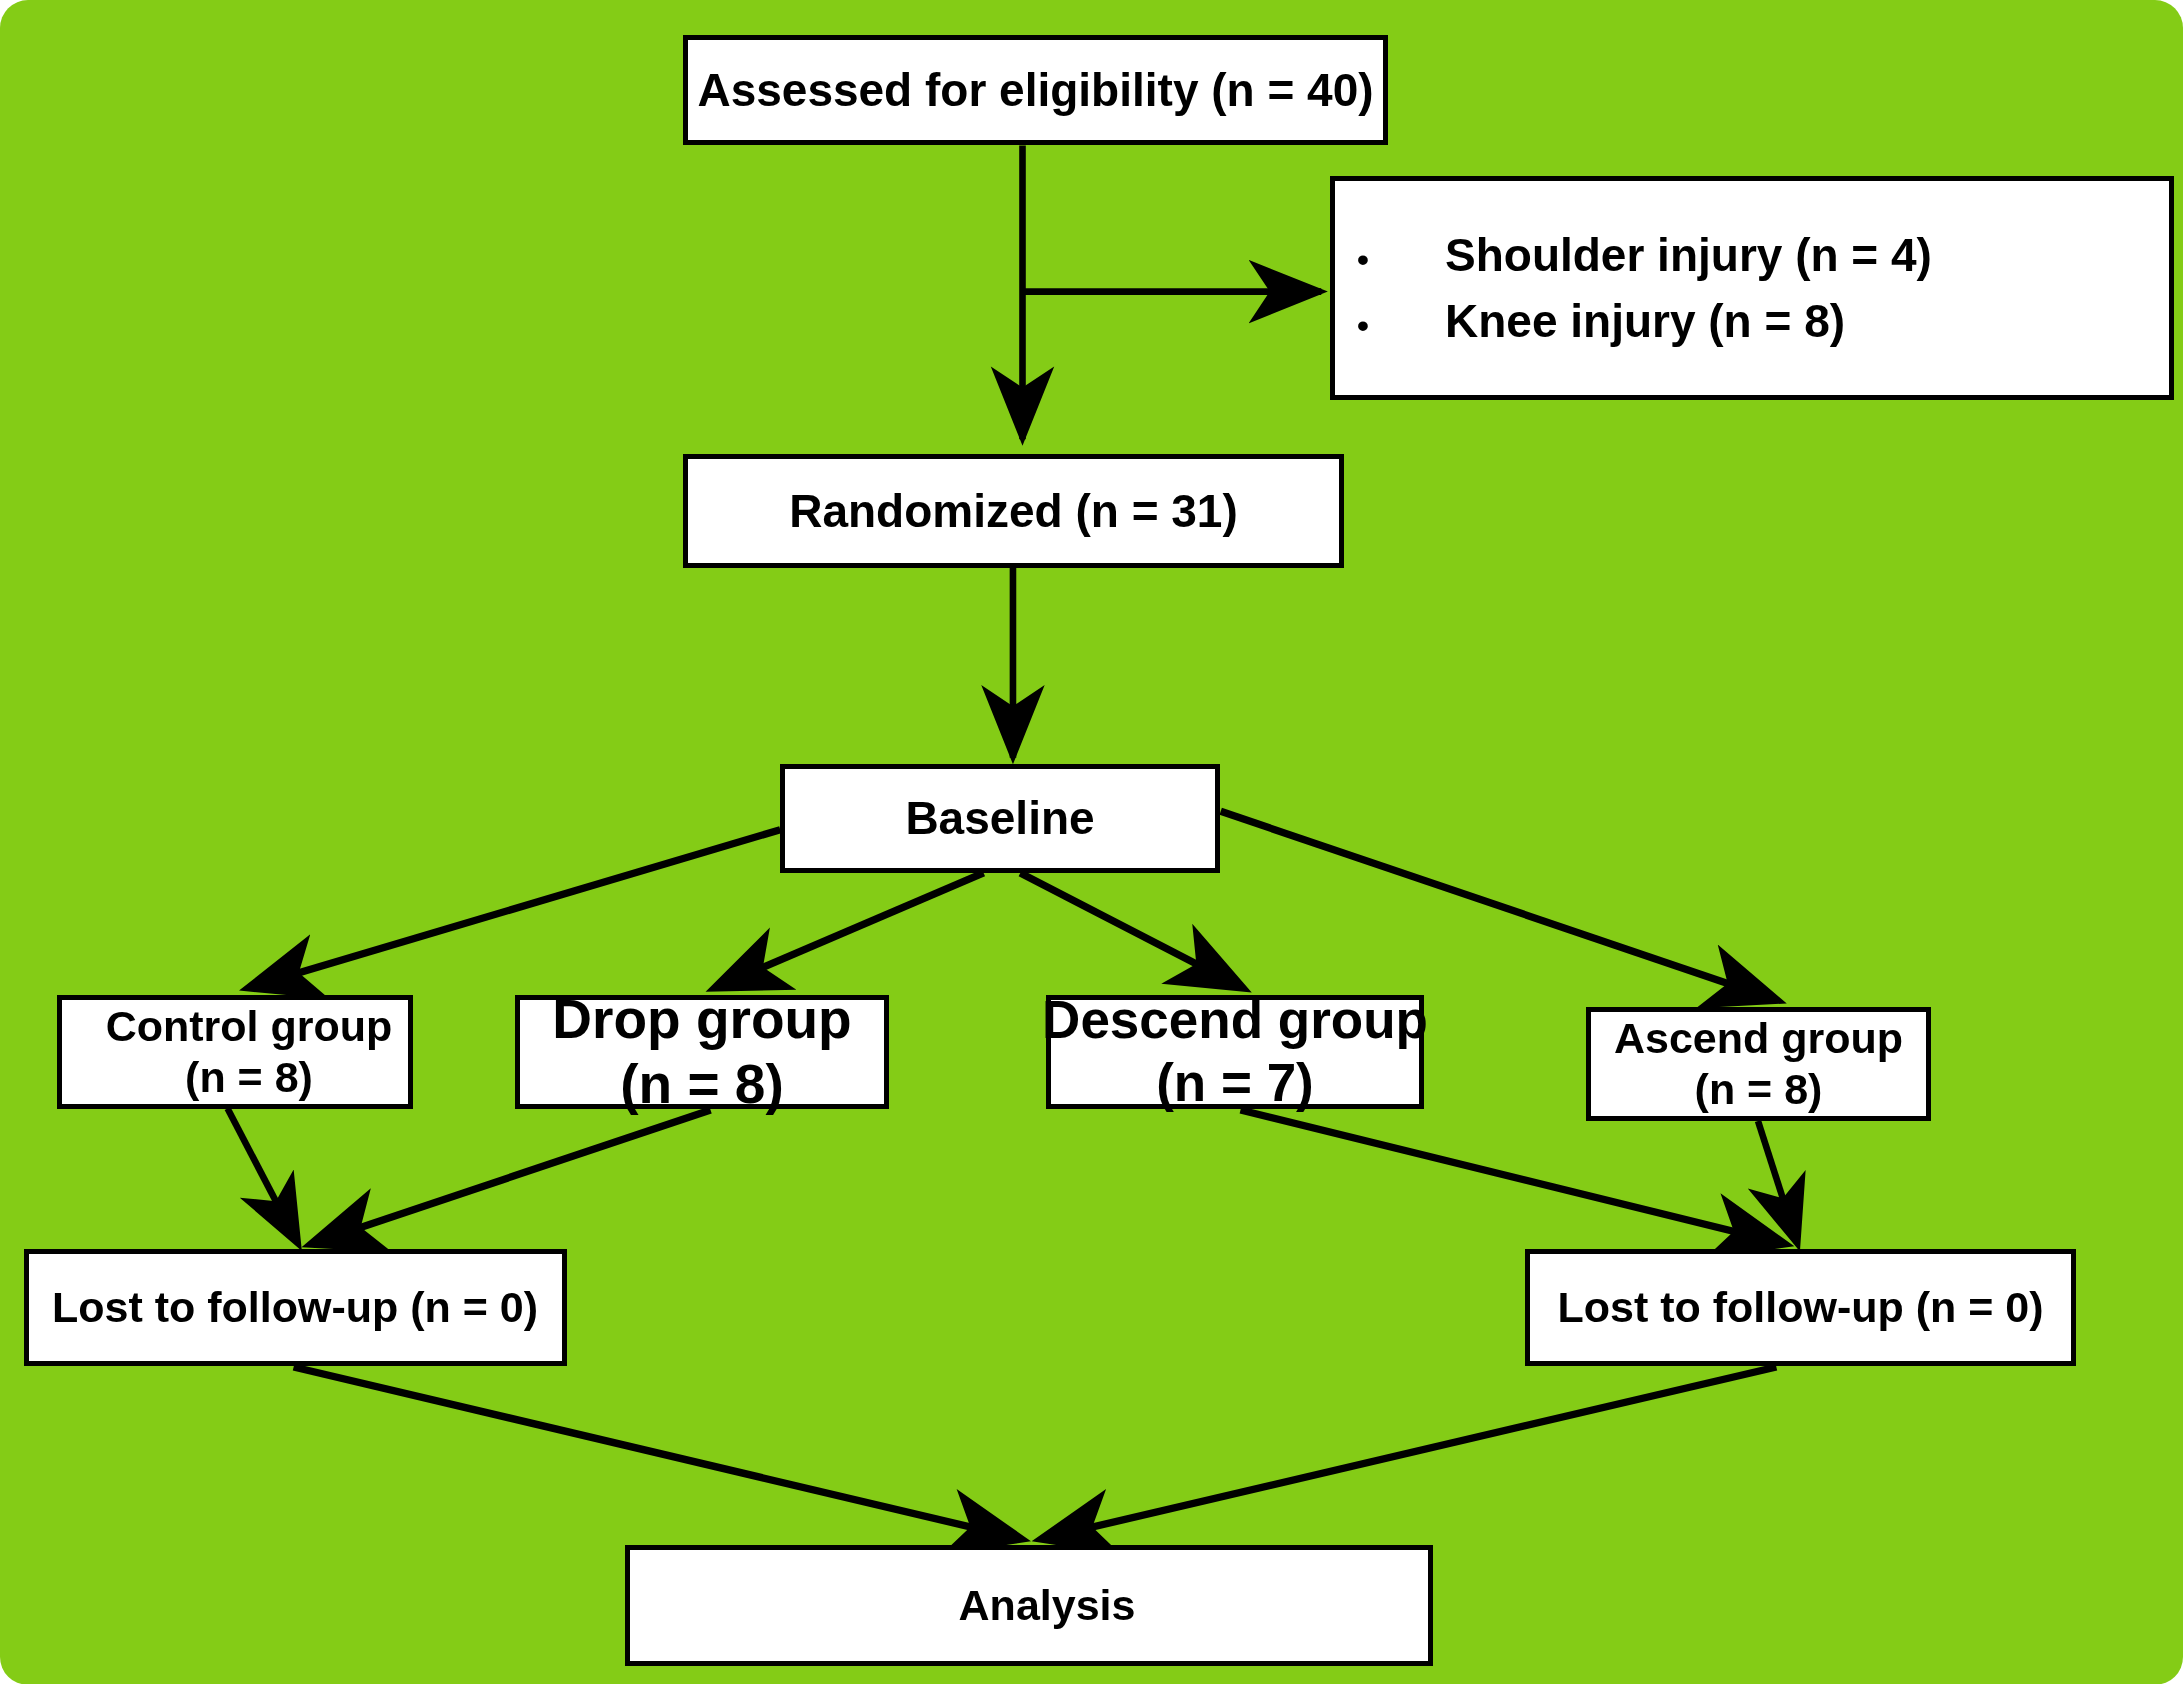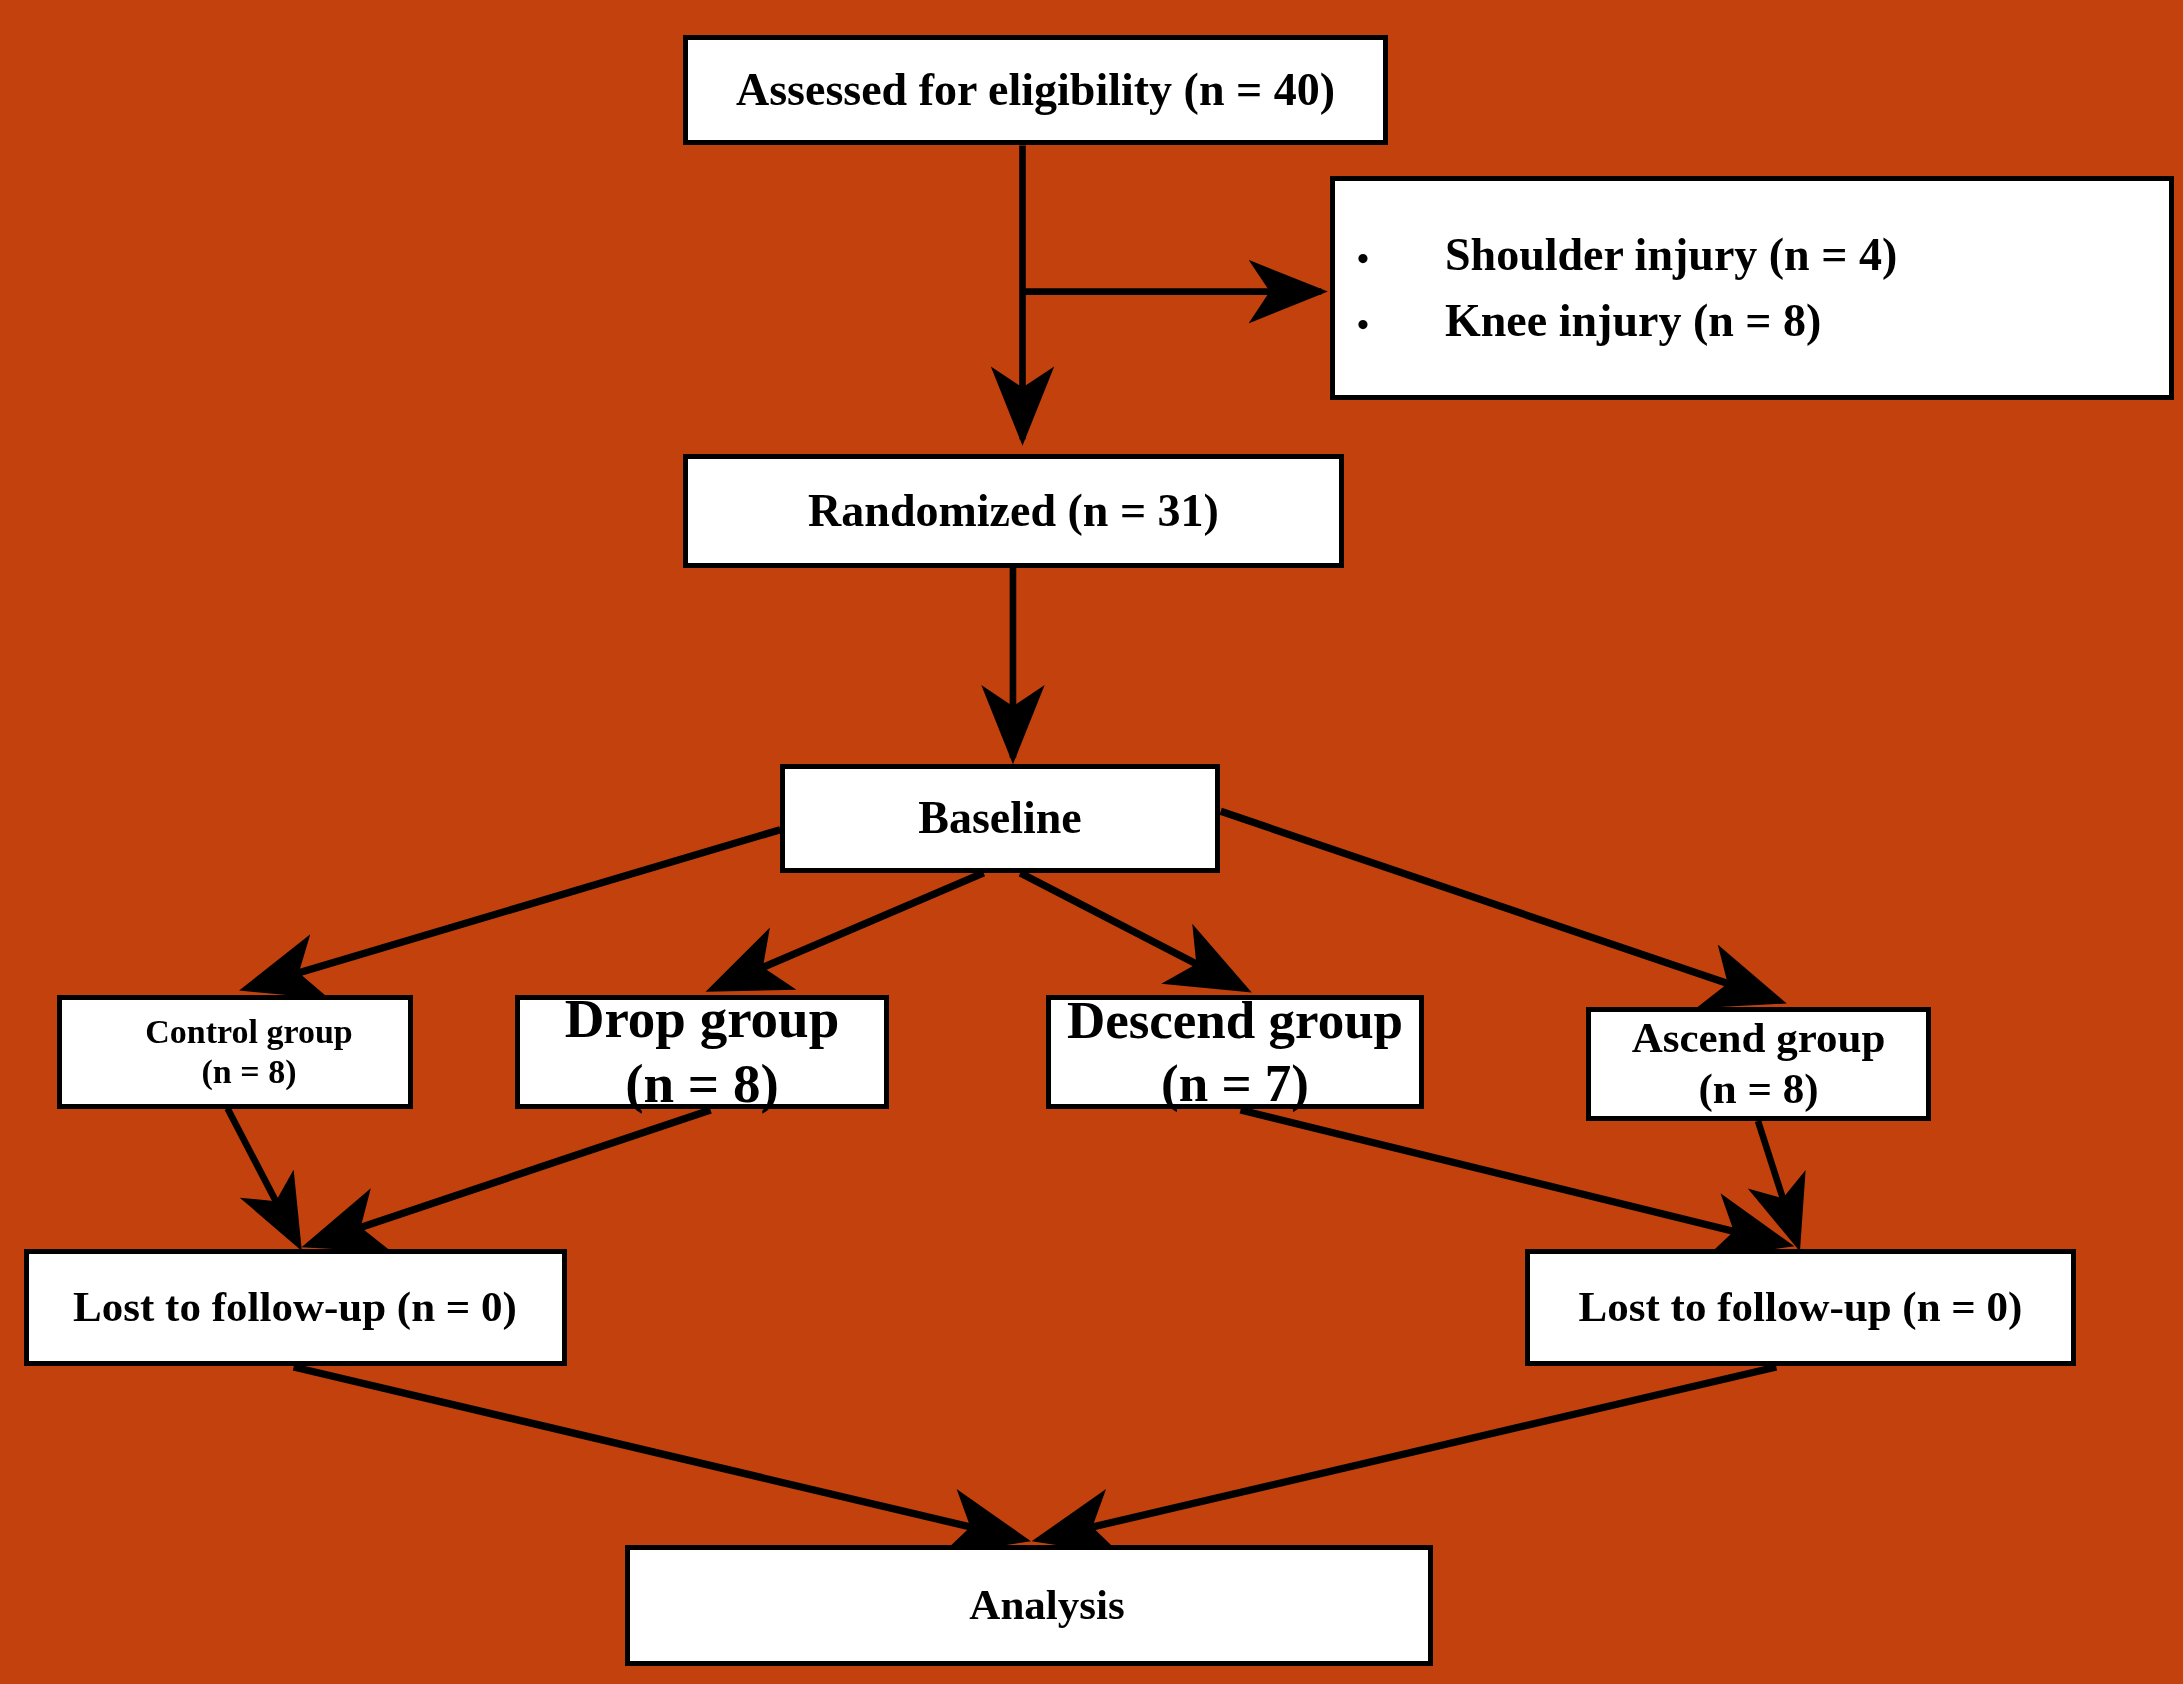--- a/index.html
+++ b/index.html
@@ -5,23 +5,24 @@
 <style>
   html, body {
     margin: 0;
     padding: 0;
     background: #ffffff;
   }
   #canvas {
     position: relative;
     width: 2183px;
     height: 1685px;
-    background: #c2410c;
-    font-family: Liberation Serif, serif;
+    background: #84cc16;
+    font-family: Liberation Sans, sans-serif;
     overflow: hidden;
+    border-radius: 28px;
   }
   #edges {
     position: absolute;
     left: 0;
     top: 0;
     width: 2183px;
     height: 1685px;
     pointer-events: none;
   }
   .node {
@@ -41,21 +42,21 @@
   }
   .node .line { display: block; white-space: nowrap; }
 
   
   #node-assessed   { left: 683px;  top: 35px;   width: 705px;  height: 110px;  font-size: 46px; }
   #node-excluded   { left: 1330px; top: 176px;  width: 844px; height: 224px;  font-size: 46px;
                      align-items: flex-start; justify-content: center; text-align: left; padding: 10.3px 0 10.3px 22px; }
   #node-randomized { left: 683px;  top: 454px;  width: 661px;  height: 114px;  font-size: 46px; }
   #node-baseline   { left: 780px; top: 764px; width: 440px;  height: 109px;  font-size: 46px; }
 
-  #node-control    { left: 57px;   top: 995px; width: 356px;  height: 114px;  font-size: 34px; padding-left: 28px; }
+  #node-control    { left: 57px;   top: 995px; width: 356px;  height: 114px;  font-size: 43px; padding-left: 28px; }
   #node-drop       { left: 515px;  top: 995px; width: 374px;  height: 114px;  font-size: 55px; }
   #node-descend    { left: 1046px; top: 995px; width: 378px;  height: 114px;  font-size: 53px; }
   #node-ascend     { left: 1586px; top: 1007px; width: 345px;  height: 114px;  font-size: 43px; }
 
   #node-lost-left  { left: 23.5px;   top: 1249px; width: 543px;  height: 117px;  font-size: 43px; }
   #node-followup   { left: 661px;  top: 1249px; width: 778px; height: 117px;  font-size: 43px; }
   #node-lost-right { left: 1525px; top: 1249px; width: 551px;  height: 117px;  font-size: 43px; }
 
   #node-analysis   { left: 625px;  top: 1545px; width: 808px; height: 121px;  font-size: 43px; padding-left: 36px; }
 

